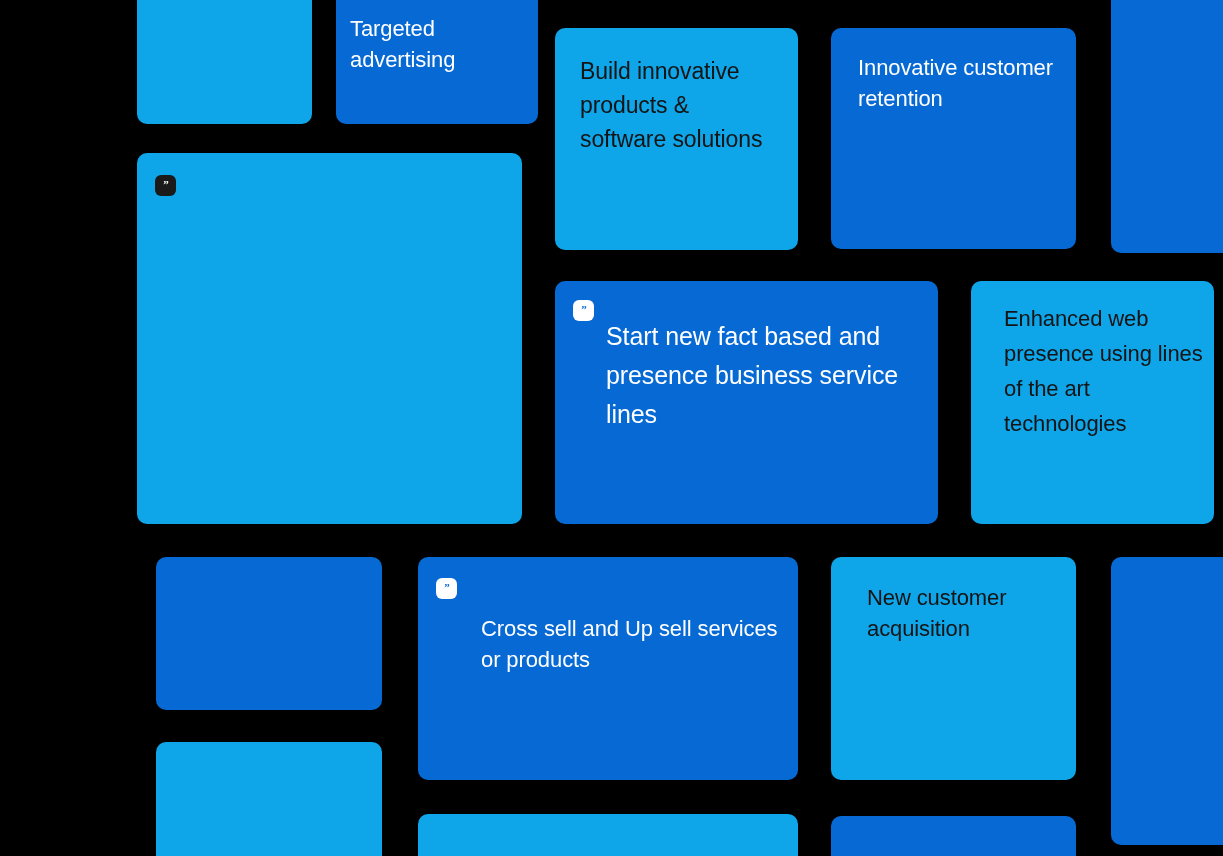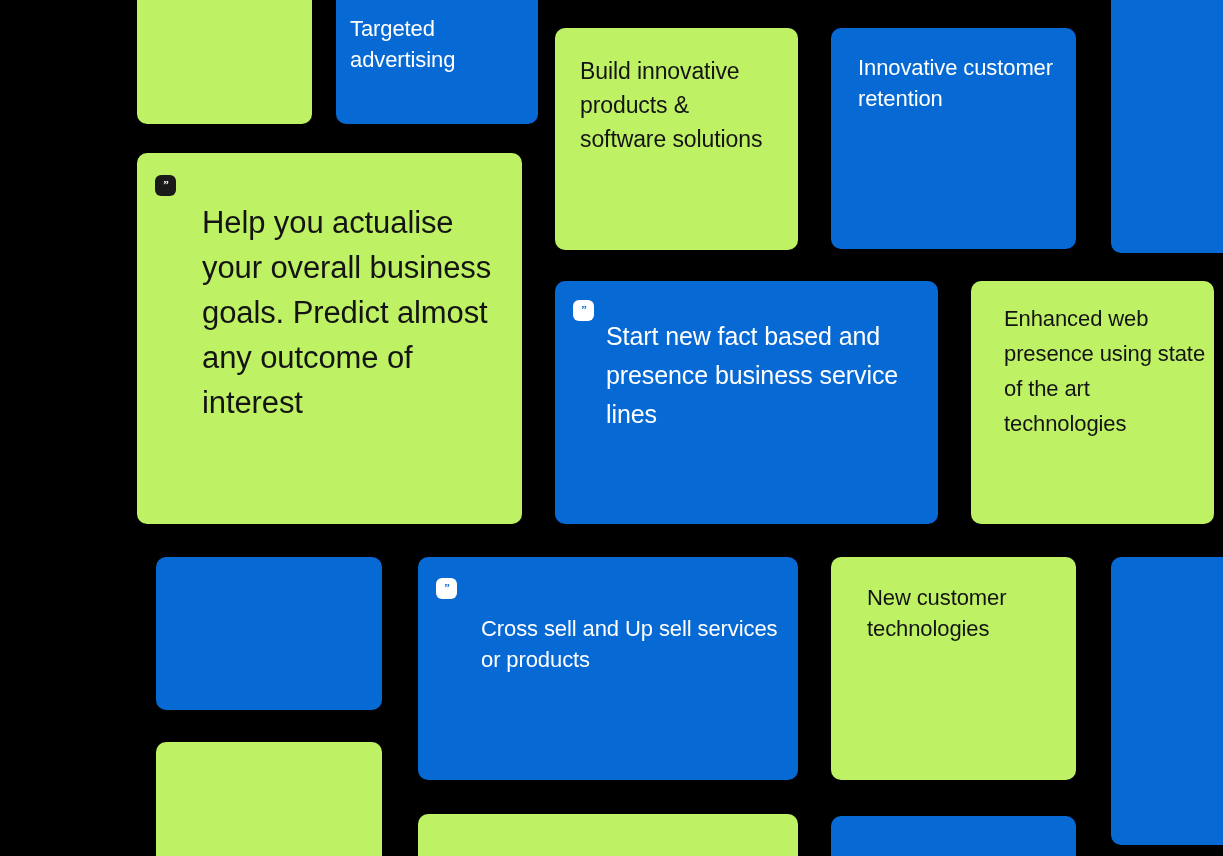--- a/index.html
+++ b/index.html
@@ -11,21 +11,21 @@
     position:relative;
   }
   #canvas{position:absolute;inset:0;width:1223px;height:856px;overflow:hidden;}
 
   .card{
     position:absolute;
     border-radius:10px;
     box-sizing:border-box;
     overflow:hidden;
   }
-  .card.light{background:#bef264;}
+  .card.light{background:#0ea5e9;}
   .card.blue{background:#0669D4;}
 
   .card-text{
     margin:0;
     font-weight:400;
     letter-spacing:-0.1px;
   }
   .light .card-text{color:#141414;}
   .blue  .card-text{color:#FFFFFF;}
 
@@ -105,45 +105,44 @@
   <div class="card blue" id="c-retention">
     <p class="card-text">Innovative customer retention</p>
   </div>
 
   <div class="card blue" id="c-blue-tr"></div>
 
   <div class="card light" id="c-quote-main">
     <div class="qbadge dark">
       <span>”</span>
     </div>
-    <p class="card-text">Help you actualise your overall business goals. Predict almost any outcome of interest</p>
   </div>
 
   <div class="card blue" id="c-startnew">
     <div class="qbadge lightbg">
       <span>”</span>
     </div>
     <p class="card-text">Start new fact based and presence business service lines</p>
   </div>
 
   <div class="card light" id="c-enhanced">
-    <p class="card-text">Enhanced web presence using state of the art technologies</p>
+    <p class="card-text">Enhanced web presence using lines of the art technologies</p>
   </div>
 
   <div class="card blue" id="c-blue-l3"></div>
 
   <div class="card blue" id="c-crosssell">
     <div class="qbadge lightbg">
       <span>”</span>
     </div>
     <p class="card-text">Cross sell and Up sell services or products</p>
   </div>
 
   <div class="card light" id="c-newcust">
-    <p class="card-text">New customer technologies</p>
+    <p class="card-text">New customer acquisition</p>
   </div>
 
   <div class="card blue" id="c-blue-r3"></div>
 
   <div class="card light" id="c-blank-l4"></div>
   <div class="card light" id="c-blank-c4"></div>
   <div class="card blue" id="c-blue-b4"></div>
 
 </div>
 

